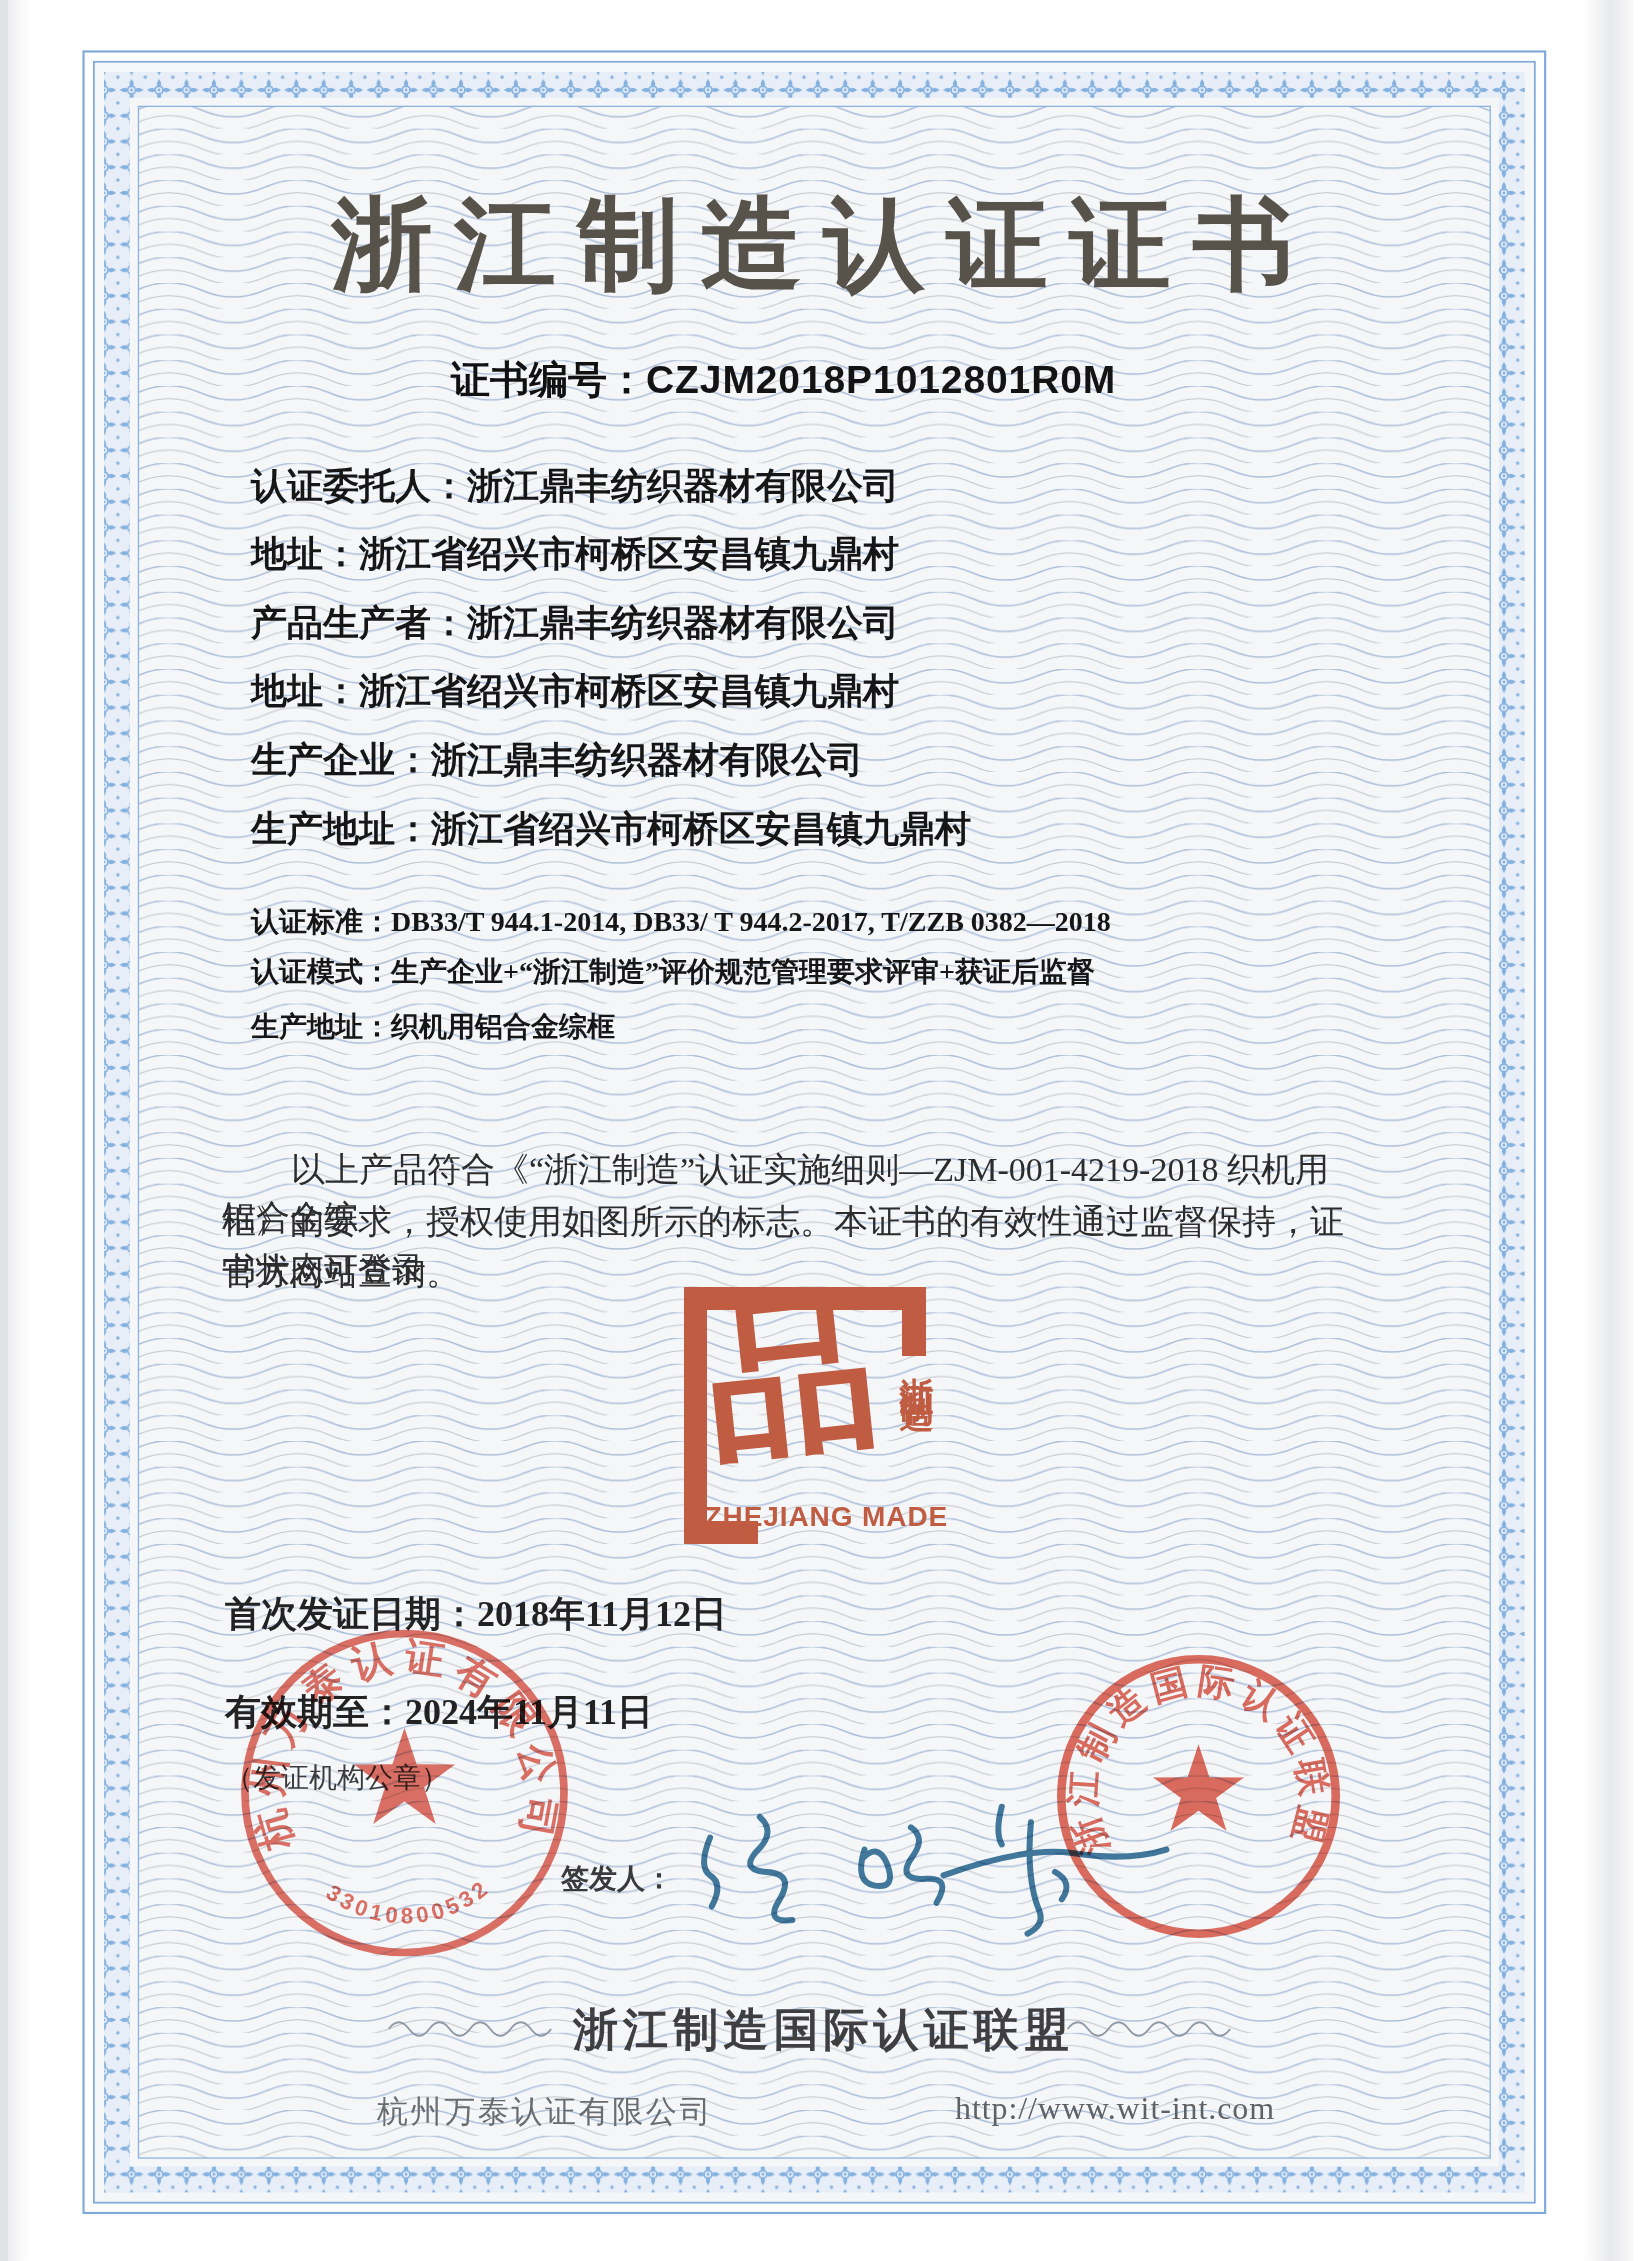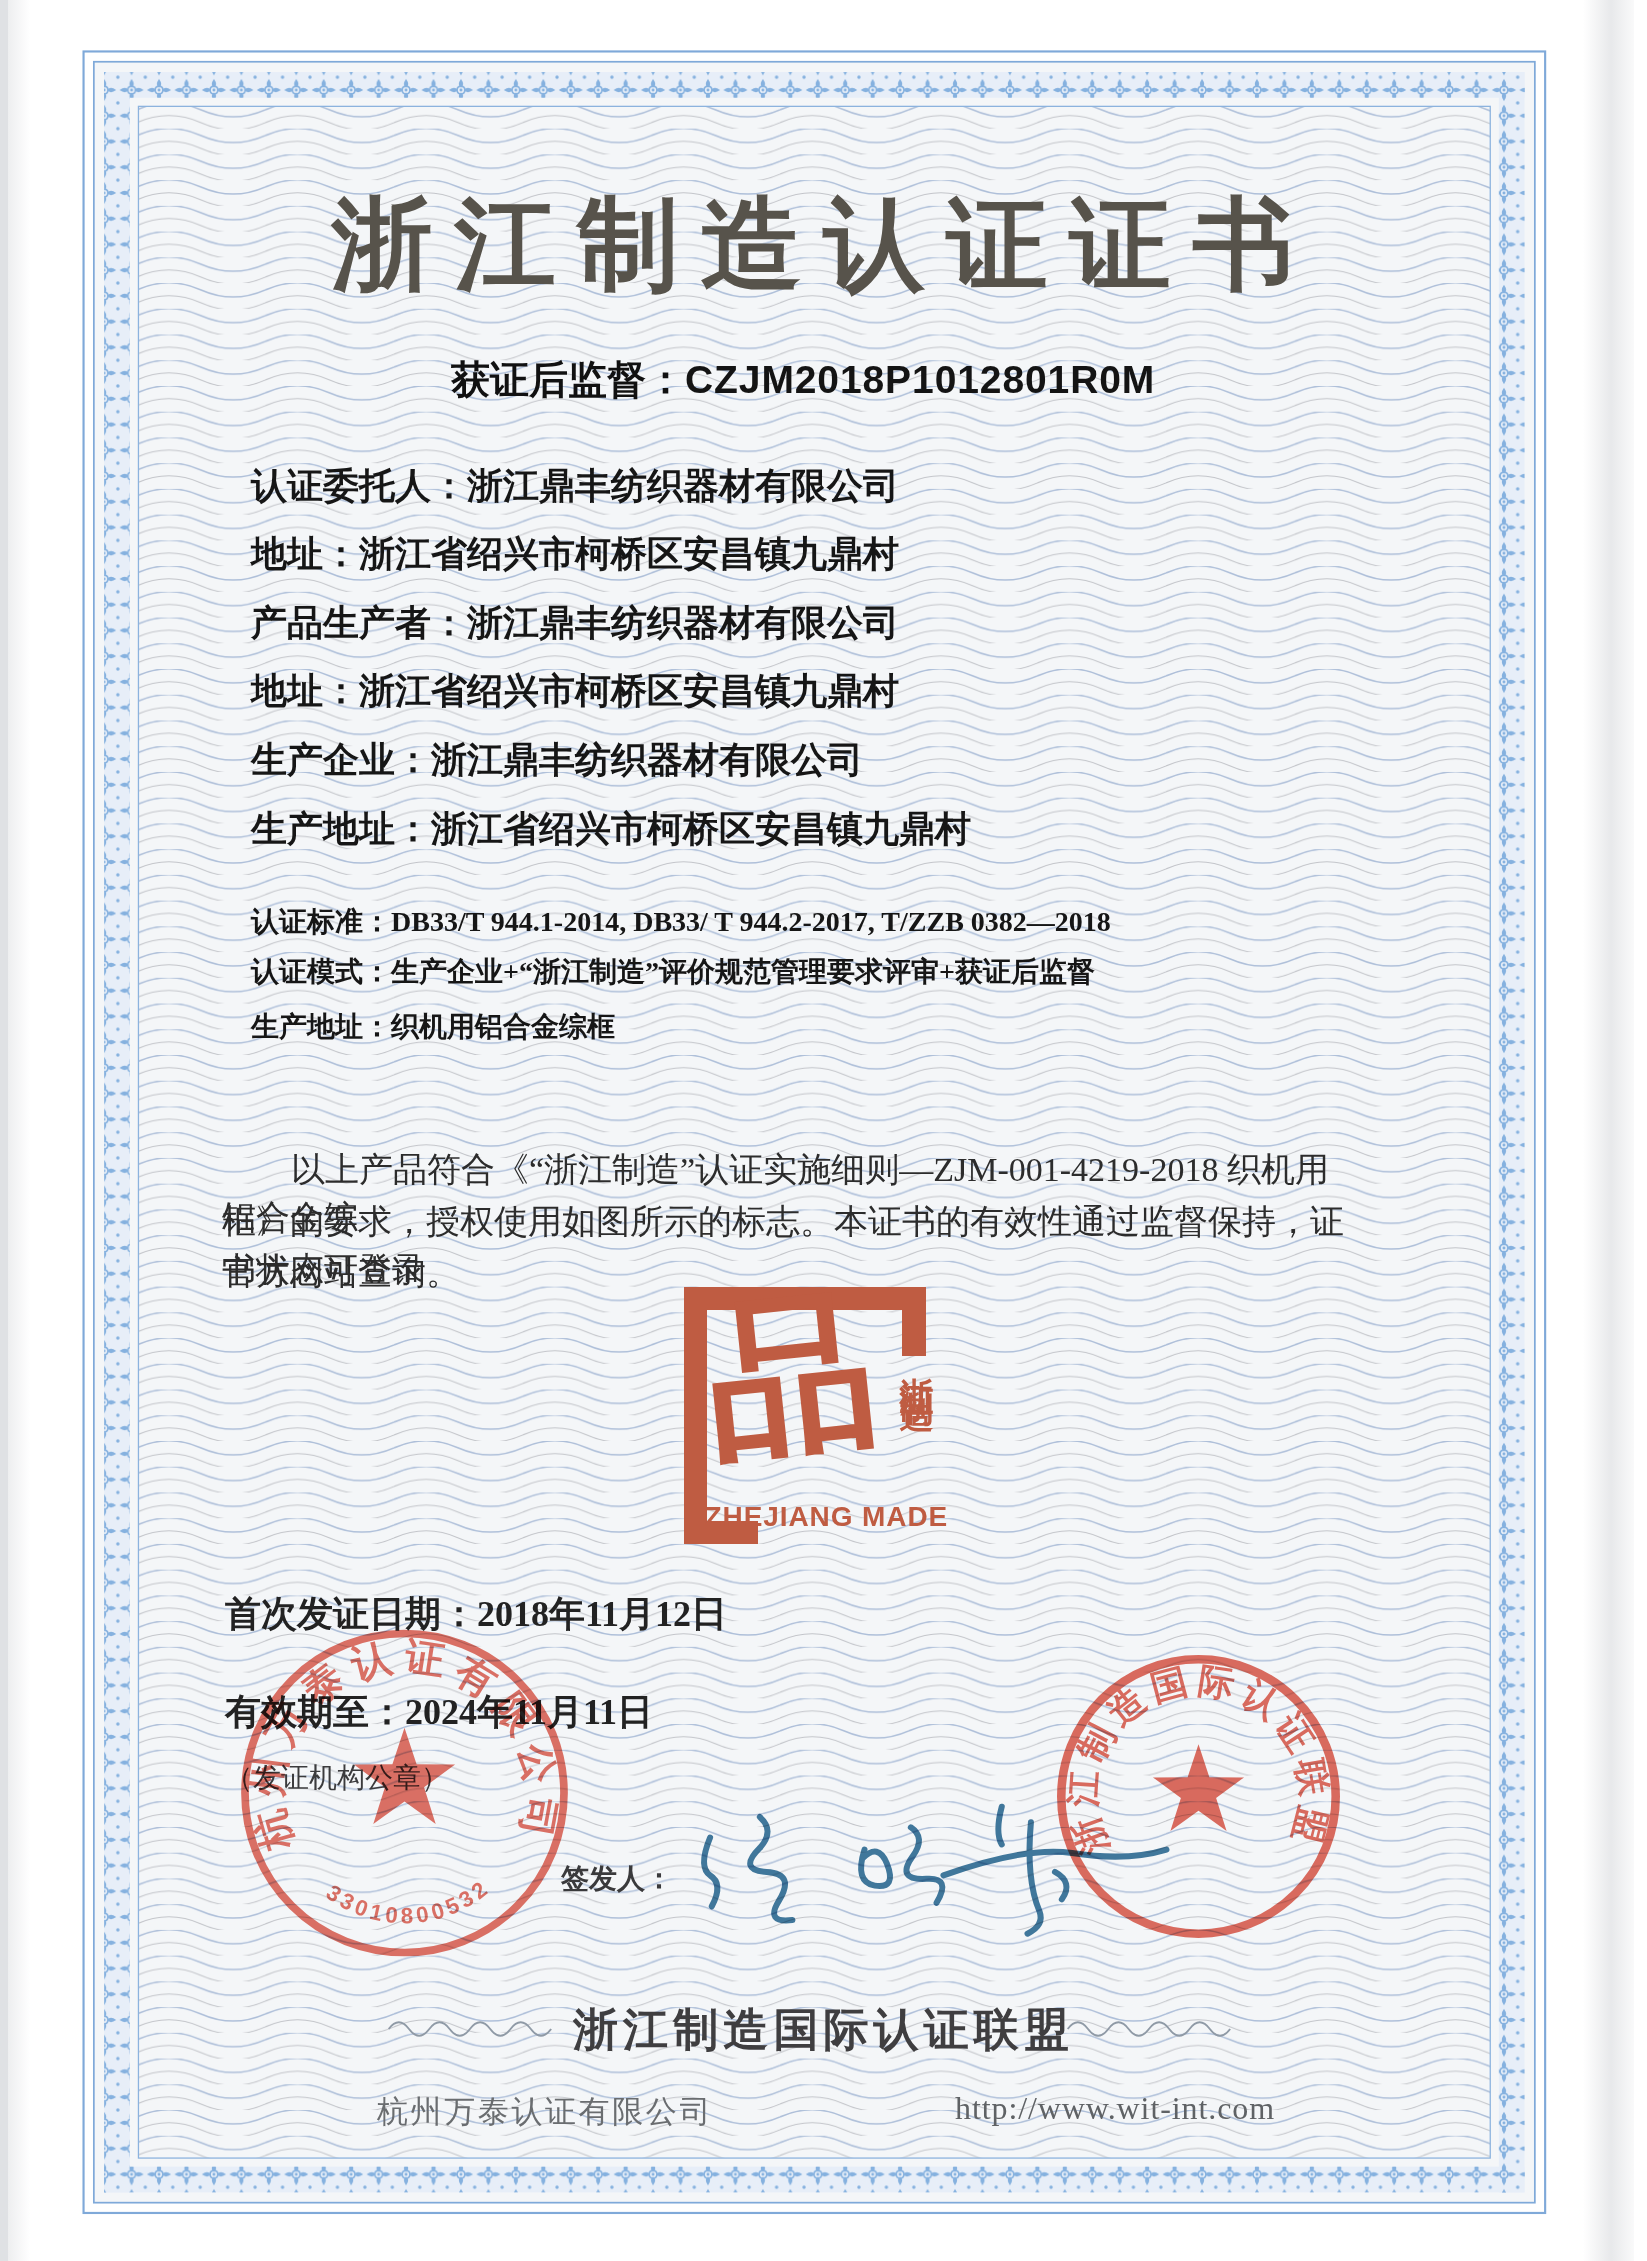--- a/index.html
+++ b/index.html
@@ -72,21 +72,21 @@
     <rect x="1738" y="84" width="30" height="2472" fill="url(#orn)"></rect>
 
     <rect x="88" y="60" width="1704" height="2520" fill="none" stroke="#7fa9d9" stroke-width="2.5"></rect>
     <rect x="100" y="72" width="1680" height="2496" fill="none" stroke="#7fa9d9" stroke-width="2"></rect>
     <rect x="152" y="124" width="1576" height="2392" fill="none" stroke="#8cb3de" stroke-width="1.5"></rect>
   </svg>
 
   <div class="abs title">浙江制造认证证书</div>
 
   <div class="abs certno">
-    <span class="lab">获证后监督：</span><span class="val">CZJM2018P1012801R0M</span>
+    <span class="lab">证书编号：</span><span class="val">CZJM2018P1012801R0M</span>
   </div>
 
   <div class="abs row" style="top:462px"><span>认证委托人：</span><span>浙江鼎丰纺织器材有限公司</span></div>
   <div class="abs row" style="top:530px"><span>地址：</span><span>浙江省绍兴市柯桥区安昌镇九鼎村</span></div>
   <div class="abs row" style="top:599px"><span>产品生产者：</span><span>浙江鼎丰纺织器材有限公司</span></div>
   <div class="abs row" style="top:667px"><span>地址：</span><span>浙江省绍兴市柯桥区安昌镇九鼎村</span></div>
   <div class="abs row" style="top:736px"><span>生产企业：</span><span>浙江鼎丰纺织器材有限公司</span></div>
   <div class="abs row" style="top:805px"><span>生产地址：</span><span>浙江省绍兴市柯桥区安昌镇九鼎村</span></div>
 
   <div class="abs drow" style="top:903px"><span>认证标准：</span><span>DB33/T 944.1-2014, DB33/ T 944.2-2017, T/ZZB 0382—2018</span></div>

